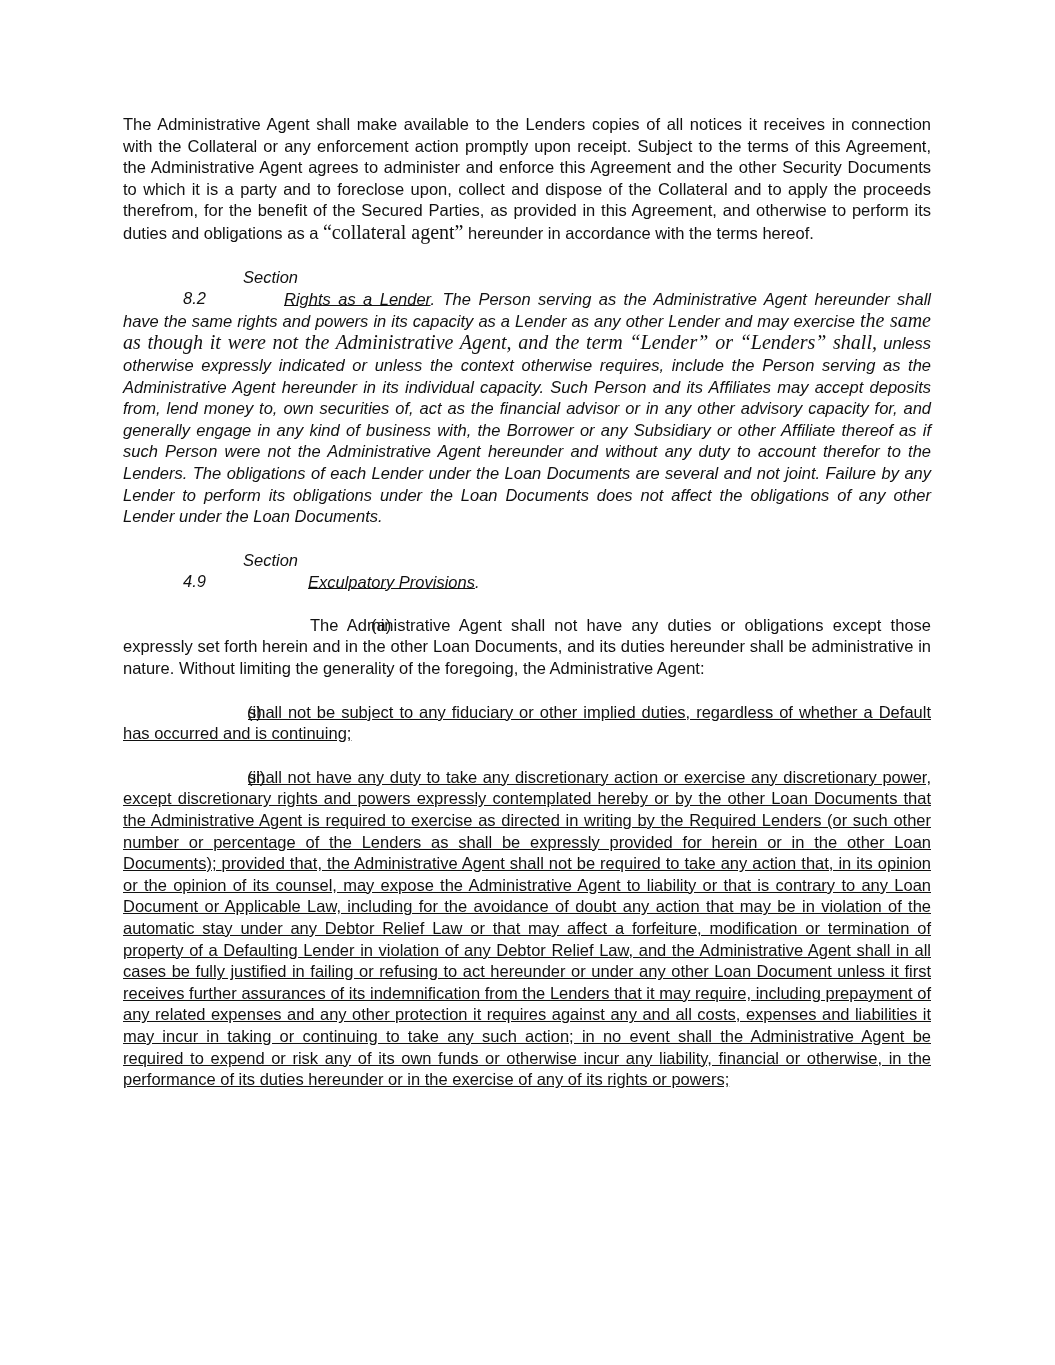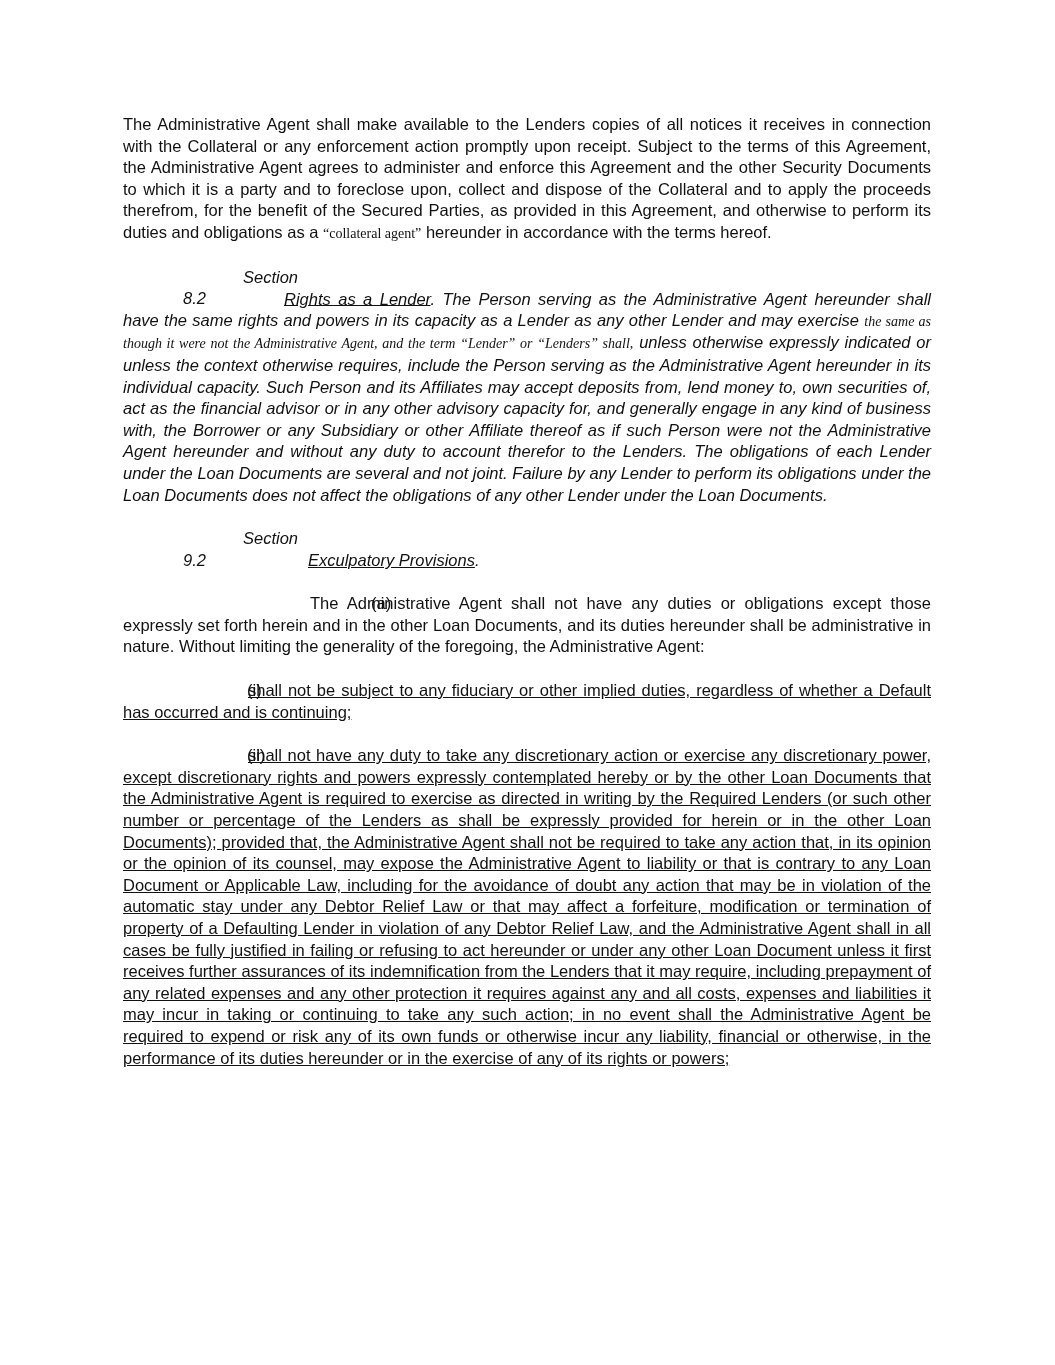--- a/index.html
+++ b/index.html
@@ -17,21 +17,21 @@
     color: #111111;
     font-size: 16.5px;
     line-height: 21.6px;
   }
   p.para {
     text-align: justify;
     margin: 0 0 22px 0;
   }
   .serif {
     font-family: "Liberation Serif", serif;
-    font-size: 14px;
+    font-size: 20px;
     margin-top: 36px;
   }
   .u { text-decoration: underline; }
   .lbl { display: inline-block; vertical-align: baseline; }
   .w-101 { width: 101px; }
   .w-125 { width: 125px; }
   .w-63  { width: 63px; }
   .ind-57  { margin-left: 57px; font-style: italic; }
   .ind-125 { margin-left: 125px; }
   .ti-60  { text-indent: 60px; }
@@ -40,21 +40,21 @@
 </style>
 </head>
 <body>
 
 <div class="page">
 
   <p class="para"><span>The Administrative Agent shall make available to the Lenders copies of all notices it receives in connection with the Collateral or any enforcement action promptly upon receipt. Subject to the terms of this Agreement, the Administrative Agent agrees to administer and enforce this Agreement and the other Security Documents to which it is a party and to foreclose upon, collect and dispose of the Collateral and to apply the proceeds therefrom, for the benefit of the Secured Parties, as provided in this Agreement, and otherwise to perform its duties and obligations as a </span><span class="serif">“collateral agent”</span><span> hereunder in accordance with the terms hereof.</span></p>
 
   <p class="para ind-57 ti-60"><span class="lbl w-101">Section 8.2</span><span class="u">Rights as a Lender</span><span>. The Person serving as the Administrative Agent hereunder shall have the same rights and powers in its capacity as a Lender as any other Lender and may exercise </span><span class="serif">the same as though it were not the Administrative Agent, and the term “Lender” or “Lenders” shall,</span><span> unless otherwise expressly indicated or unless the context otherwise requires, include the Person serving as the Administrative Agent hereunder in its individual capacity. Such Person and its Affiliates may accept deposits from, lend money to, own securities of, act as the financial advisor or in any other advisory capacity for, and generally engage in any kind of business with, the Borrower or any Subsidiary or other Affiliate thereof as if such Person were not the Administrative Agent hereunder and without any duty to account therefor to the Lenders. The obligations of each Lender under the Loan Documents are several and not joint. Failure by any Lender to perform its obligations under the Loan Documents does not affect the obligations of any other Lender under the Loan Documents.</span></p>
 
-  <p class="para ind-57 ti-60"><span class="lbl w-125">Section 9.2</span><span class="u">Exculpatory Provisions</span><span>.</span></p>
+  <p class="para ind-57 ti-60"><span class="lbl w-125">Section 4.9</span><span class="u">Exculpatory Provisions</span><span>.</span></p>
 
   <p class="para ti-124"><span class="lbl w-63">(a)</span><span>The Administrative Agent shall not have any duties or obligations except those expressly set forth herein and in the other Loan Documents, and its duties hereunder shall be administrative in nature. Without limiting the generality of the foregoing, the Administrative Agent:</span></p>
 
   <p class="para ind-125 ti-62"><span class="lbl w-63">(i)</span><span>shall not be subject to any fiduciary or other implied duties, regardless of whether a Default has occurred and is continuing;</span></p>
 
   <p class="para ind-125 ti-62"><span class="lbl w-63">(ii)</span><span>shall not have any duty to take any discretionary action or exercise any discretionary power, except discretionary rights and powers expressly contemplated hereby or by the other Loan Documents that the Administrative Agent is required to exercise as directed in writing by the Required Lenders (or such other number or percentage of the Lenders as shall be expressly provided for herein or in the other Loan Documents); </span><span class="u">provided</span><span> that, the Administrative Agent shall not be required to take any action that, in its opinion or the opinion of its counsel, may expose the Administrative Agent to liability or that is contrary to any Loan Document or Applicable Law, including for the avoidance of doubt any action that may be in violation of the automatic stay under any Debtor Relief Law or that may affect a forfeiture, modification or termination of property of a Defaulting Lender in violation of any Debtor Relief Law, and the Administrative Agent shall in all cases be fully justified in failing or refusing to act hereunder or under any other Loan Document unless it first receives further assurances of its indemnification from the Lenders that it may require, including prepayment of any related expenses and any other protection it requires against any and all costs, expenses and liabilities it may incur in taking or continuing to take any such action; in no event shall the Administrative Agent be required to expend or risk any of its own funds or otherwise incur any liability, financial or otherwise, in the performance of its duties hereunder or in the exercise of any of its rights or powers;</span></p>
 
 
 </div>
 

